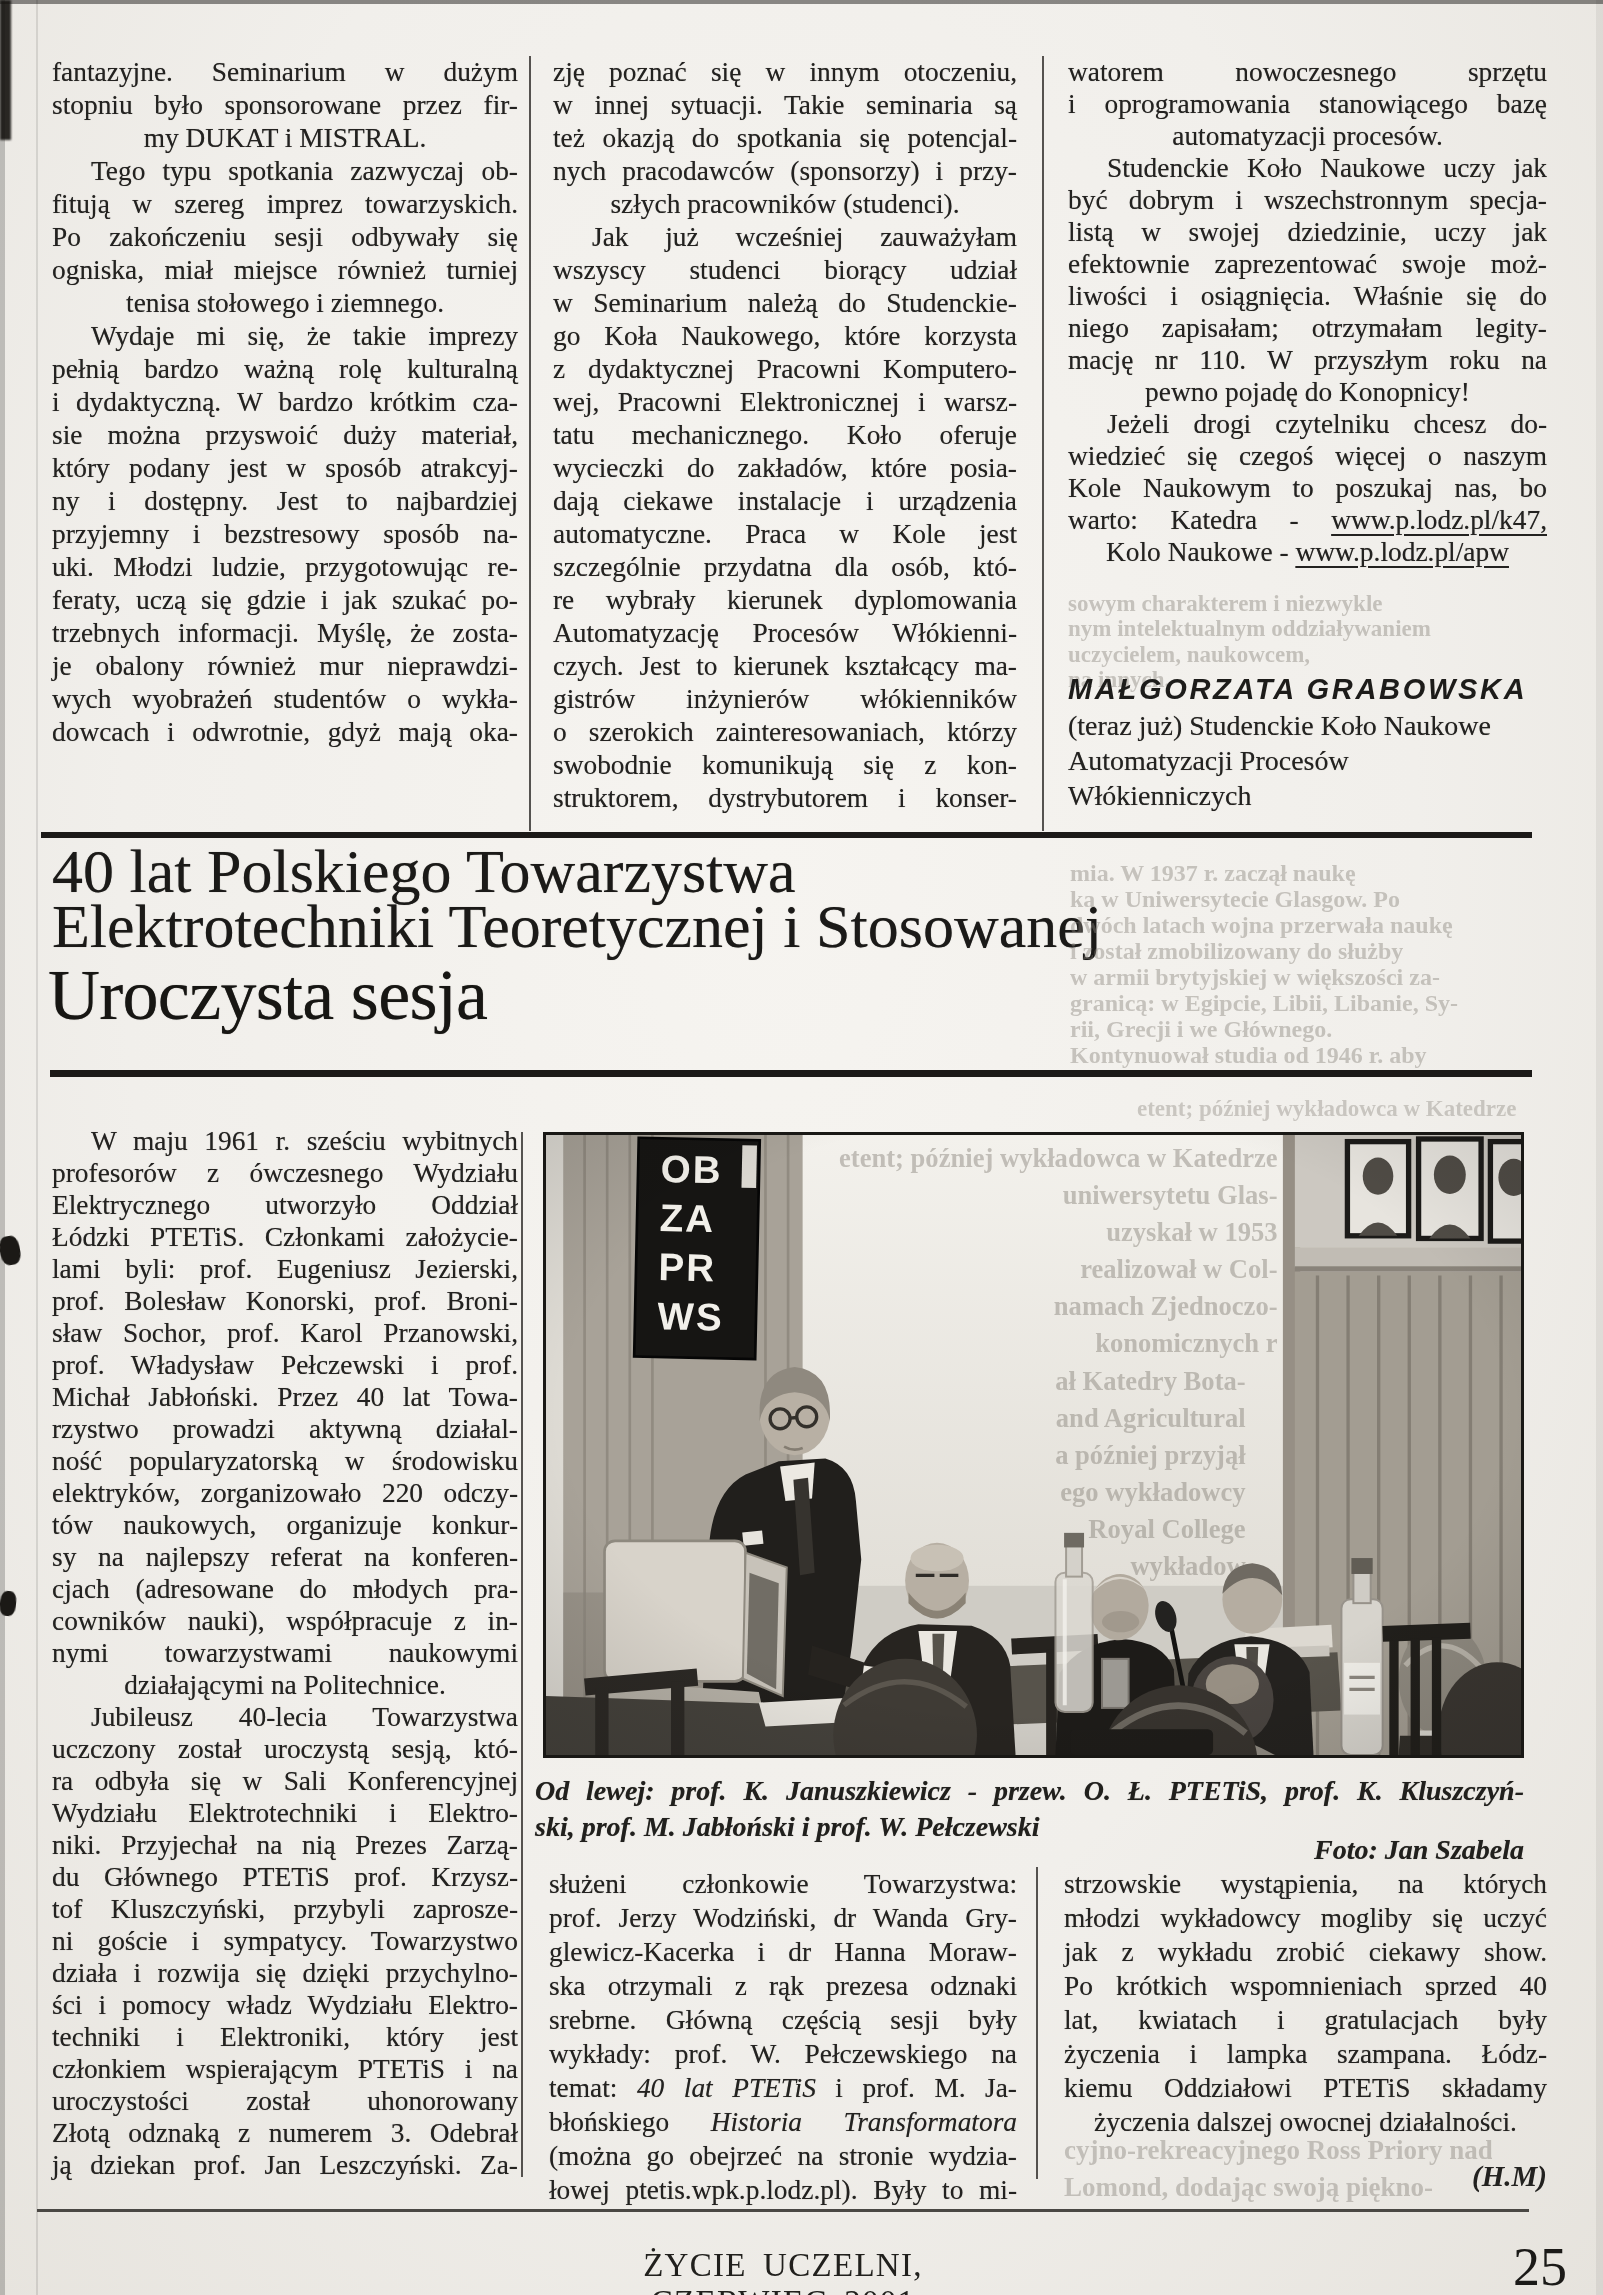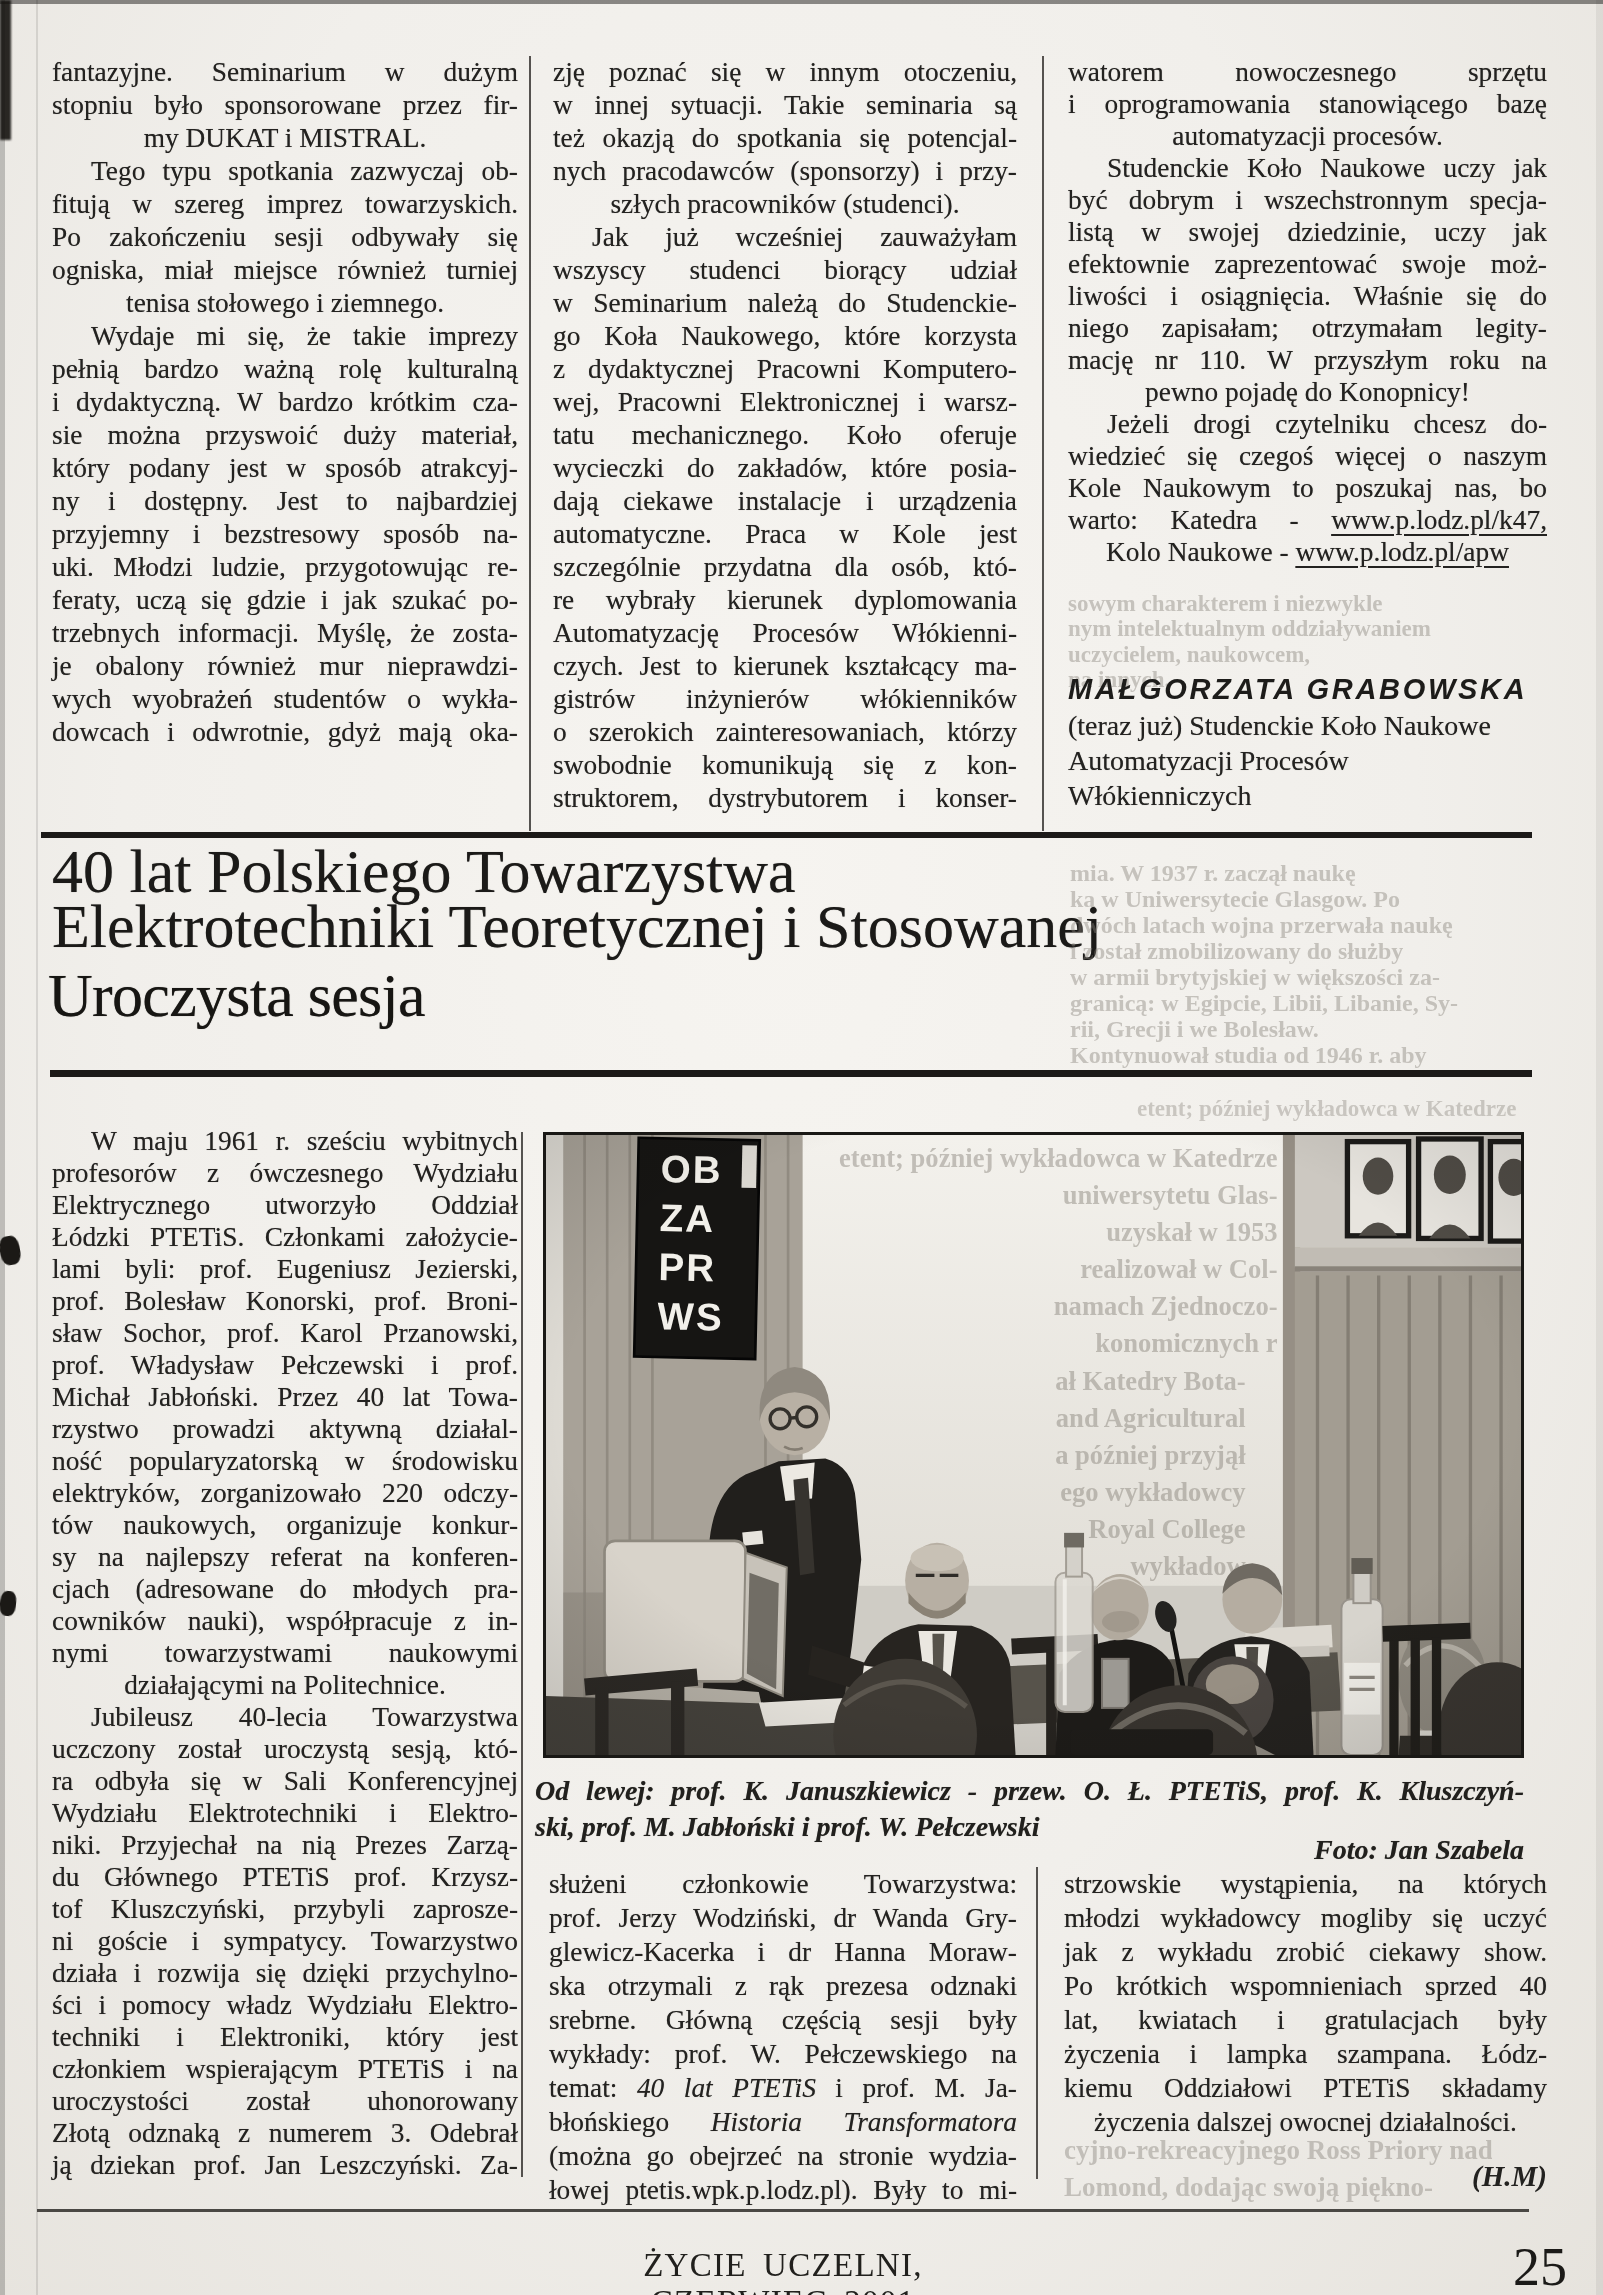--- a/index.html
+++ b/index.html
@@ -18,21 +18,21 @@
   
   .vrule{position:absolute;width:2px;background:rgba(32,30,27,.75);}
   .hrule{position:absolute;background:#1c1a18;}
   
   .body{position:absolute;font-size:27.4px;text-shadow:0 0 0.7px rgba(35,33,30,.5);}
   .tl{line-height:var(--lh,33px);height:var(--lh,33px);text-align:justify;text-align-last:justify;}
   .tl.ind{text-indent:39px;}
   .tl.fl{text-align:center;text-align-last:auto;}
   .u{text-decoration:underline;text-decoration-thickness:2px;text-underline-offset:4.7px;margin-top:22px;}
   .kicker{position:absolute;left:52px;font-size:62px;line-height:55px;color:#1b1a18;text-shadow:0 0 0.7px rgba(27,26,24,.6);}
-  .headline{position:absolute;left:48px;font-size:62px;line-height:107px;color:#171613;letter-spacing:-0.7px;text-shadow:0 0 0.7px rgba(23,22,19,.7);}
+  .headline{position:absolute;left:48px;font-size:72px;line-height:107px;color:#171613;letter-spacing:-0.7px;text-shadow:0 0 0.7px rgba(23,22,19,.7);}
   .author-name{position:absolute;font-family:"Liberation Sans","DejaVu Sans",sans-serif;font-style:italic;font-weight:bold;
                font-size:29px;letter-spacing:2.7px;color:#1d1c1a;}
   .author-rest{--lh:35px;font-size:28px;}
   .author-rest .tl{text-align:left;text-align-last:auto;}
   .caption{position:absolute;font-style:italic;font-weight:600;font-size:28px;line-height:36px;color:#21201d;text-shadow:0 0 0.7px rgba(33,32,29,.5);}
   .sign-off{position:absolute;font-style:italic;font-weight:600;font-size:29px;text-align:right;}
   .footer-text{position:absolute;font-size:33px;letter-spacing:1.3px;word-spacing:6.7px;text-align:center;color:#21201d;}
   .page-num{position:absolute;font-size:54px;color:#1b1a18;}
   
   .ghost{position:absolute;font-weight:700;color:#87827a;opacity:.42;overflow:hidden;}
@@ -148,21 +148,21 @@
   <div class="headline" style="top:942px">Uroczysta sesja</div>
   <div class="hrule" style="left:50px;top:1070px;width:1482px;height:6.7px"></div>
 
   <div class="ghost" style="left:1070px;top:860px;width:476px;--glh:26px;--gfs:24px">
       <div>mia. W 1937 r. zaczął naukę</div>
       <div>ka w Uniwersytecie Glasgow. Po</div>
       <div>dwóch latach wojna przerwała naukę</div>
       <div>i został zmobilizowany do służby</div>
       <div>w armii brytyjskiej w większości za-</div>
       <div>granicą: w Egipcie, Libii, Libanie, Sy-</div>
-      <div>rii, Grecji i we Bolesław.</div>
+      <div>rii, Grecji i we Głównego.</div>
       <div>Kontynuował studia od 1946 r. aby</div>
     </div>
   <div class="ghost-line" style="left:1137px;top:1096px;width:401px;font-size:23px">etent; później wykładowca w Katedrze</div>
 
   <div class="body" style="left:52px;top:1125px;width:466px;--lh:32px">
       <div class="tl ind">W maju 1961 r. sześciu wybitnych</div>
       <div class="tl">profesorów z ówczesnego Wydziału</div>
       <div class="tl">Elektrycznego utworzyło Oddział</div>
       <div class="tl">Łódzki PTETiS. Członkami założycie-</div>
       <div class="tl">lami byli: prof. Eugeniusz Jezierski,</div>

